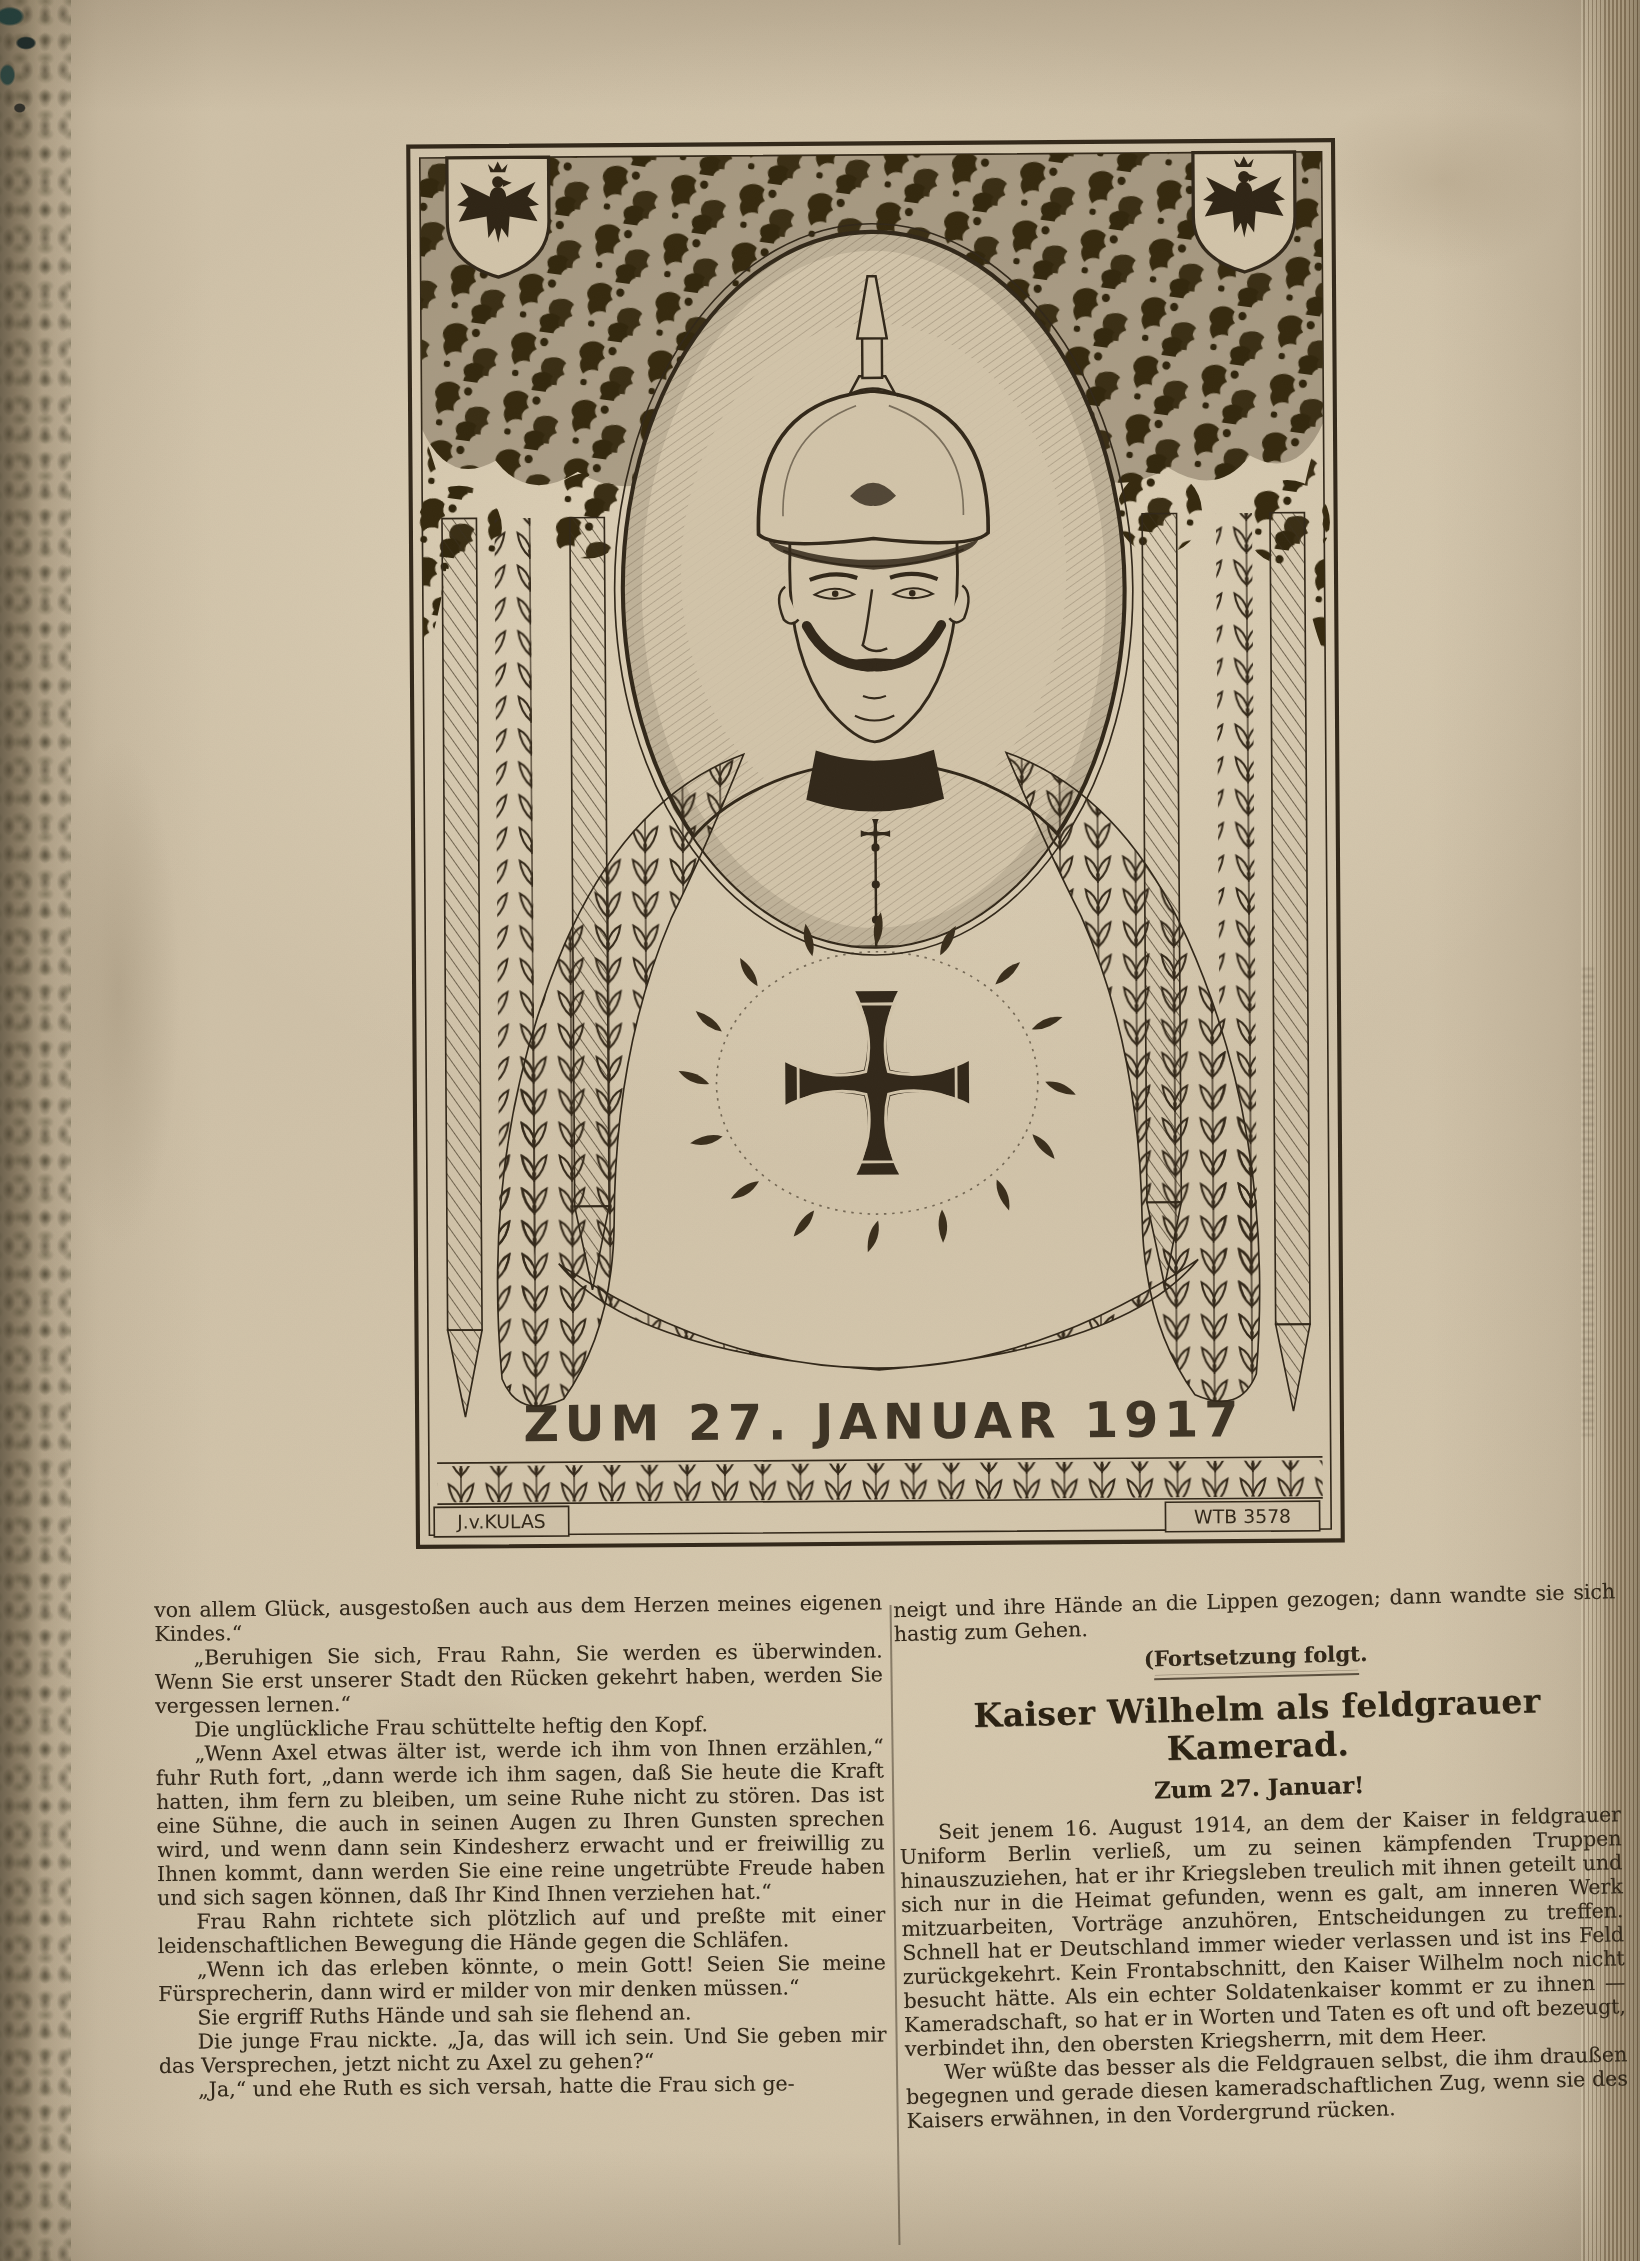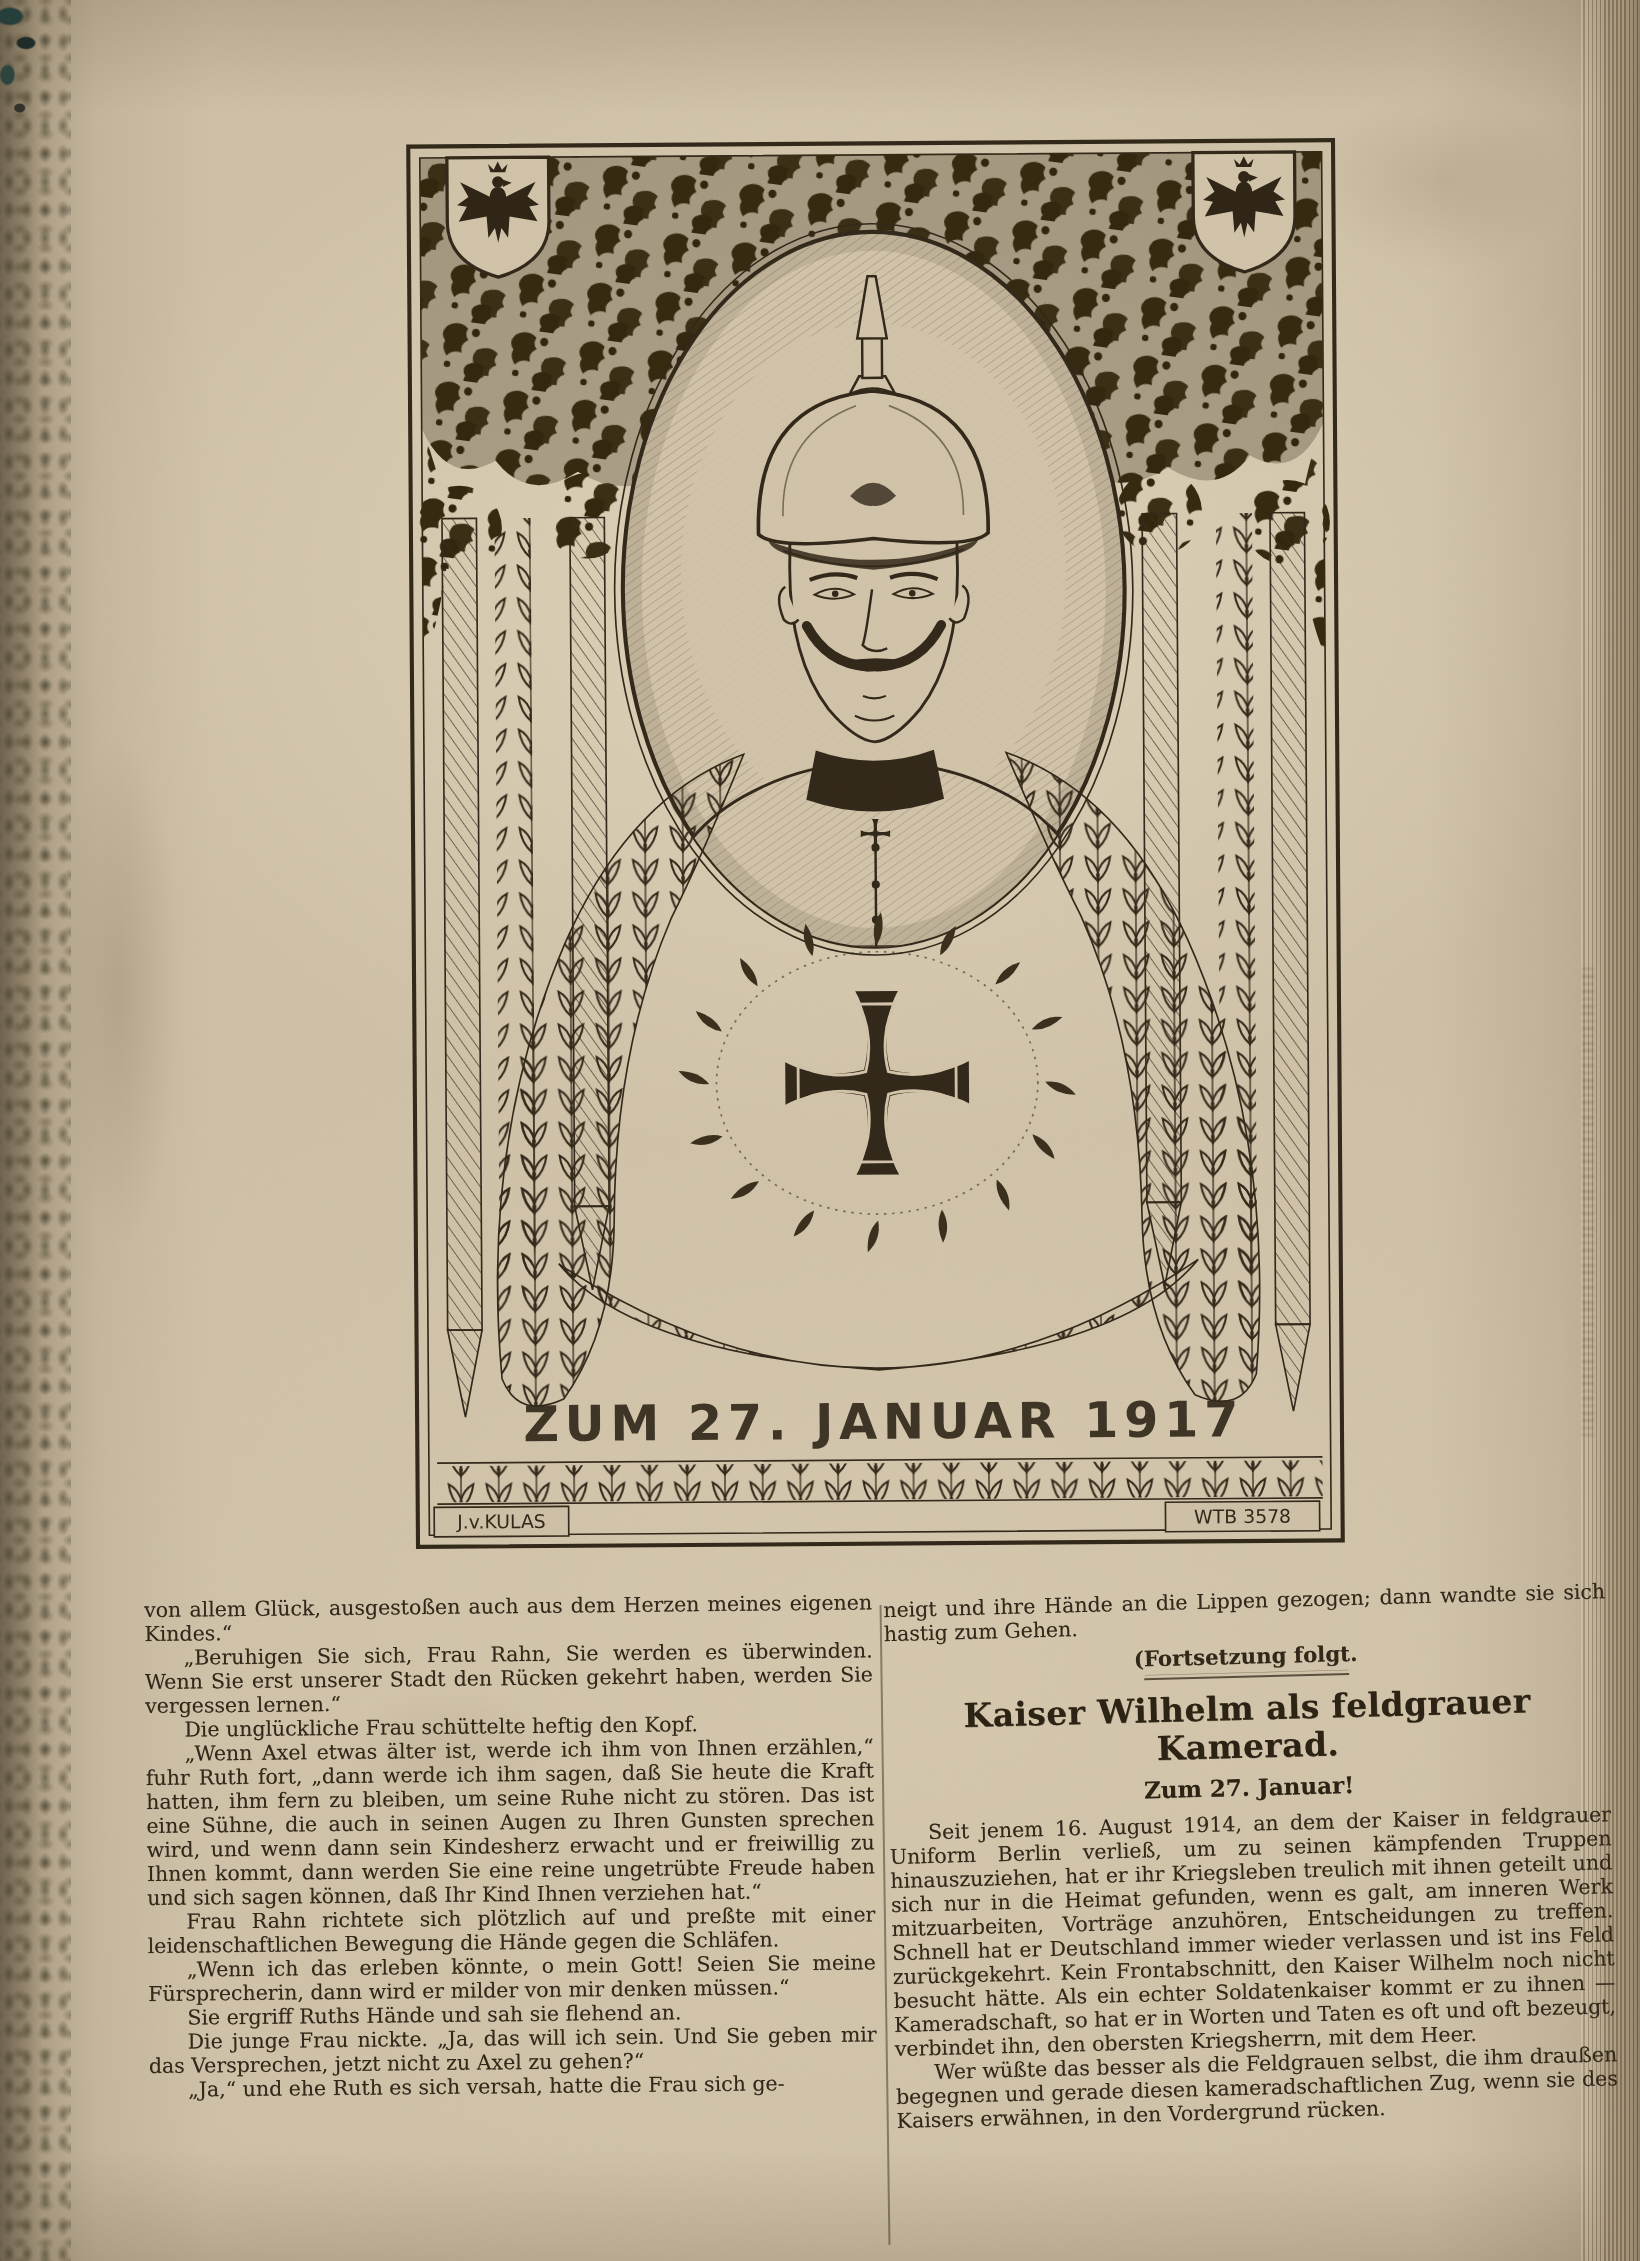--- a/index.html
+++ b/index.html
@@ -49,21 +49,21 @@
   .stain-2{left:57px;top:738px;width:123px;height:509px;background:radial-gradient(closest-side,rgba(95,80,55,.18),rgba(95,80,55,0));}
   .stain-3{left:344px;top:1681px;width:213px;height:148px;background:radial-gradient(closest-side,rgba(100,84,58,.10),rgba(100,84,58,0));}
 
   .illustration{
     position:absolute;left:400px;top:130px;width:951px;height:1427px;
     transform:rotate(-0.4deg);
   }
   .illustration svg{display:block;width:100%;height:100%;}
 
   .article{
-    position:absolute;left:144px;top:1598px;width:1478px;height:656px;
+    position:absolute;left:154px;top:1598px;width:1478px;height:656px;
   }
   .col{position:absolute;top:0;}
   .col-left{left:0;width:728px;transform:rotate(-0.6deg);transform-origin:0 0;}
   .col-right{left:753px;width:722px;transform:rotate(-1.5deg);transform-origin:0 100%;}
   .col-divider{position:absolute;left:740px;top:6.6px;width:1.6px;height:640px;background:rgba(58,47,31,.5);transform:rotate(-0.8deg);}
   .col p{
     margin:0;font-size:20.5px;line-height:24px;text-align:justify;text-indent:1.9em;
     color:#312719;text-shadow:0.2px 0.2px 0 rgba(49,39,25,.35);
   }
   .col p.noindent{text-indent:0;}

